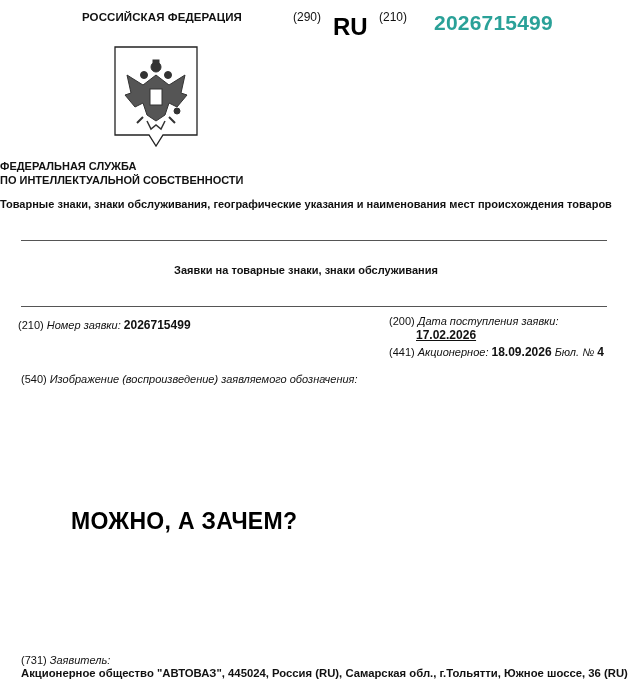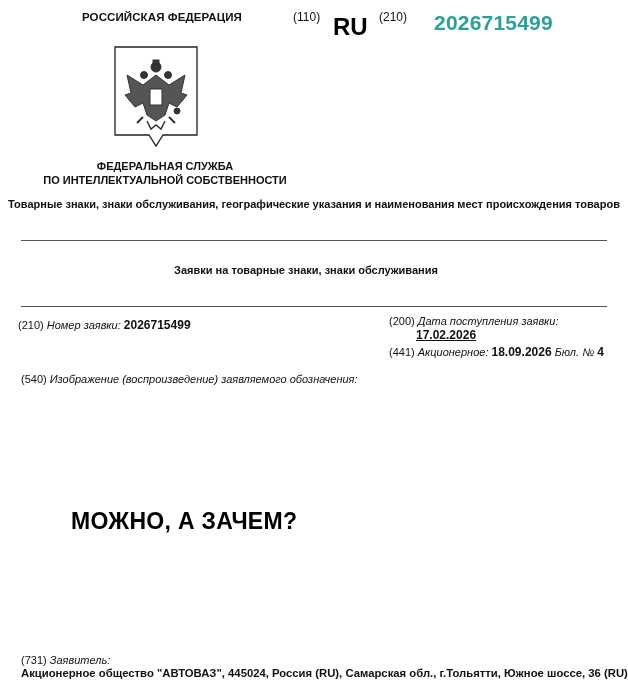--- a/index.html
+++ b/index.html
@@ -4,34 +4,34 @@
 <style>
   html, body { margin:0; padding:0; background:#ffffff; }
   body { width:628px; height:688px; position:relative; overflow:hidden; font-family:"Liberation Sans", sans-serif; color:#111; }
   .abs { position:absolute; }
   .country { left:82px; top:11px; font-size:11.5px; font-weight:bold; letter-spacing:0.1px; }
   .code190 { left:293px; top:10px; font-size:12px; }
   .ru { left:333px; top:13px; font-size:24px; font-weight:bold; color:#000; }
   .code210 { left:379px; top:10px; font-size:12px; }
   .num { left:434px; top:11px; font-size:21px; font-weight:bold; color:#2aa198; letter-spacing:0.2px; }
   .emblem { left:113px; top:45px; width:86px; height:104px; }
-  .agency { left:0; width:330px; top:160px; text-align:center; font-size:11px; font-weight:bold; line-height:13.5px; }
-  .category { left:0; width:628px; top:198px; text-align:center; font-size:11px; font-weight:bold; }
+  .agency { left:0; width:330px; top:160px; text-align:left; font-size:11px; font-weight:bold; line-height:13.5px; }
+  .category { left:0; width:628px; top:198px; text-align:left; font-size:11px; font-weight:bold; }
   .hr { left:21px; width:586px; height:1px; background:#555; }
   .section { left:0; width:612px; top:264px; text-align:center; font-size:11px; font-weight:bold; }
   .field { font-size:11px; }
   .field i { font-style:italic; }
   .field b { font-weight:bold; font-size:12px; }
   .mark { left:26px; top:508px; font-size:23px; font-weight:bold; color:#000; letter-spacing:0.3px;margin-left:45px; }
 </style>
 </head>
 <body>
 
 <div class="abs country">РОССИЙСКАЯ ФЕДЕРАЦИЯ</div>
-<div class="abs code190">(110)</div>
+<div class="abs code190">(290)</div>
 <div class="abs ru">RU</div>
 <div class="abs code210">(210)</div>
 <div class="abs num">2026715499</div>
 
 <div class="abs emblem">
   <svg width="86" height="104" viewBox="0 0 86 104">
     <path d="M2 2 H84 V90 H50 L43 101 L36 90 H2 Z" fill="none" stroke="#222" stroke-width="1.3"></path>
     <g fill="#333" stroke="#333">
       <circle cx="43" cy="22" r="5"></circle>
       <rect x="40" y="15" width="6" height="4"></rect>

